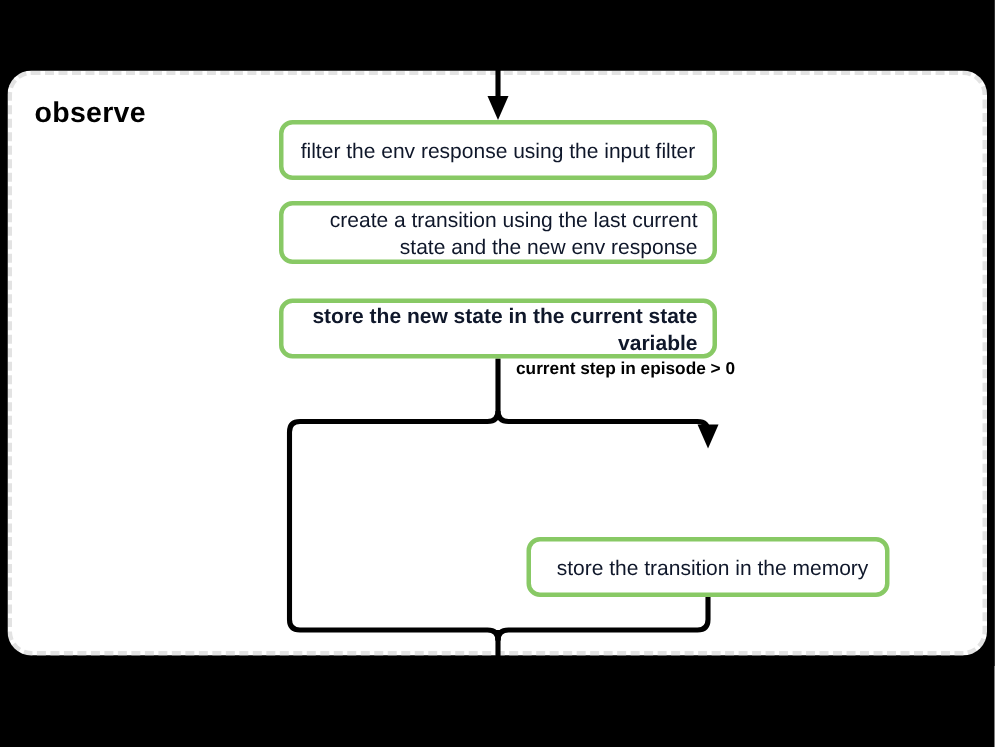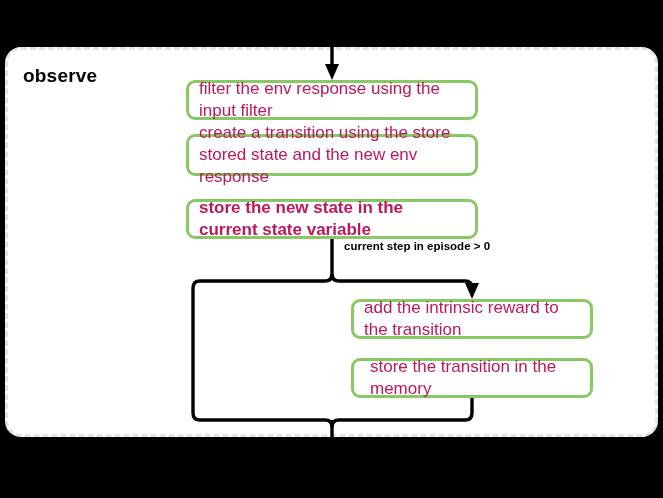--- a/index.html
+++ b/index.html
@@ -44,23 +44,23 @@
   
   .node {
     position: absolute;
     box-sizing: border-box;
     background: #ffffff;
     border: 3px solid #88c965;
     border-radius: 9px;
     display: flex;
     align-items: center;
     justify-content: center;
-    text-align: left;
-    color: #be185d;
-    font-size: 17px;
+    text-align: right;
+    color: #0f172a;
+    font-size: 14px;
     line-height: 1.3;
     padding: 4px 10px;
   }
 
   #node-filter          { left: 186px; top: 80px;  width: 292px; height: 40px; }
   #node-create          { left: 186px; top: 134px; width: 292px; height: 42px; }
   #node-store-state     { left: 186px; top: 199px; width: 292px; height: 40px; font-weight: bold; }
   #node-add-reward      { left: 351px; top: 299px; width: 242px; height: 40px; }
   #node-store-memory    { left: 351px; top: 358px; width: 242px; height: 40px; padding-left: 16px; }
 
@@ -141,23 +141,22 @@
                Q332,420 332,427"></path>
     </g>
 
     <g>
       <path class="edge" d="M332,420 L332,460"></path>
     </g>
   </svg>
 
   <div class="node" id="node-filter">filter the env response using the input filter</div>
 
-  <div class="node" id="node-create">create a transition using the store stored state and the new env response</div>
+  <div class="node" id="node-create">create a transition using the last current state and the new env response</div>
 
   <div class="node" id="node-store-state">store the new state in the current state variable</div>
 
-  <div class="node" id="node-add-reward">add the intrinsic reward to the transition</div>
 
   <div class="node" id="node-store-memory">store the transition in the memory</div>
 
   <div id="branch-label">current step in episode &gt; 0</div>
 
 </div>
 
 </body></html>

